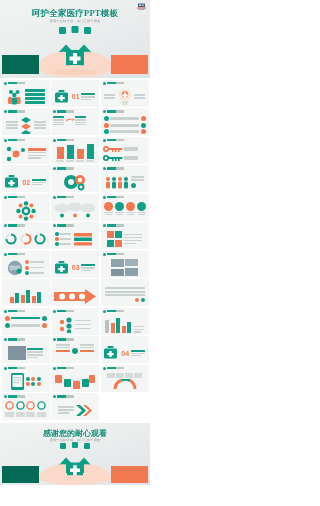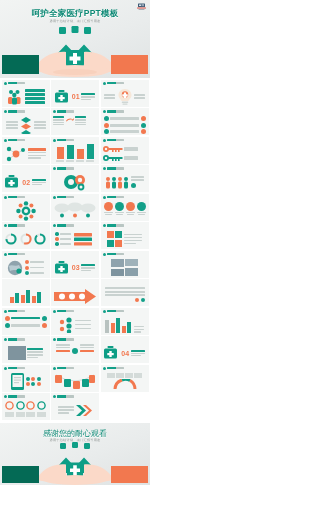--- a/index.html
+++ b/index.html
@@ -9,20 +9,21 @@
     background:#ffffff;
     overflow:hidden;
   }
   .page { width:150px; height:506px; position:relative; background:#fff; }
 
   
   .hero {
     position:relative; width:150px; height:78px;
     background:linear-gradient(160deg,#f2f4f3 0%,#e9ecec 55%,#dfe3e3 100%);
     overflow:hidden;
+    font-family:Liberation Serif, serif;
   }
   .hero-logo {
     position:absolute; top:3px; right:4px; width:9px; height:8px;
   }
   .hero-title {
     position:absolute; top:8px; left:0; width:100%;
     text-align:center; font-size:8.5px; font-weight:bold;
     color:#0e8a76; letter-spacing:.2px;
     text-shadow:0 1px 0 #fff;
   }
@@ -87,21 +88,21 @@
   .secbars { display:flex; flex-direction:column; gap:1px; }
 
   
   .closing {
     position:relative; width:150px; height:62px; margin-top:1.5px;
     background:linear-gradient(160deg,#f2f4f3 0%,#e9ecec 55%,#dfe3e3 100%);
     overflow:hidden;
   }
   .closing-title {
     position:absolute; top:5px; left:0; width:100%;
-    text-align:center; font-size:8px; font-weight:normal; color:#0e8a76;
+    text-align:center; font-size:8px; font-weight:bold; color:#0e8a76;
     text-shadow:0 1px 0 #fff;
   }
   .closing-sub {
     position:absolute; top:15px; left:0; width:100%;
     text-align:center; font-size:3.1px; color:#8d9493; letter-spacing:.3px;
   }
   .closing-art { position:absolute; left:0; top:19px; width:150px; height:43px; }
   .c-blk-left {
     position:absolute; left:2px; top:43px; width:37px; height:17px; background:#046a55;
   }

